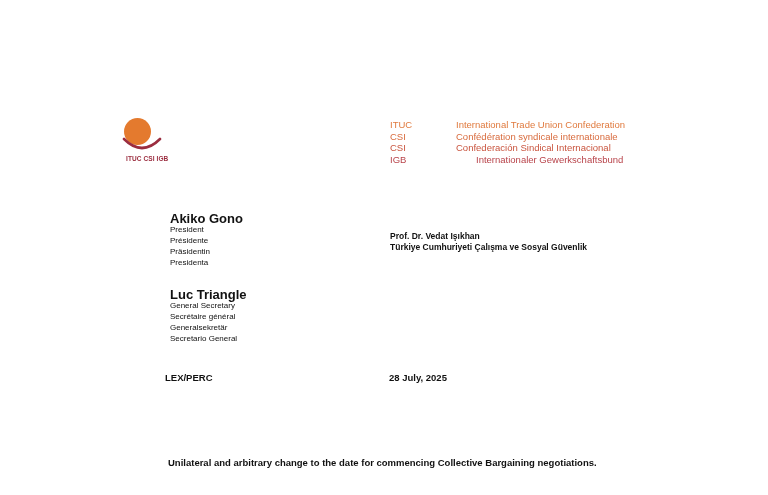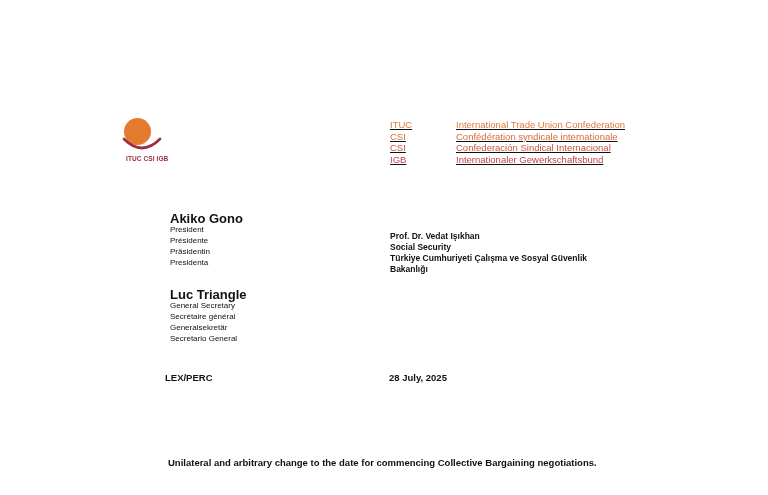--- a/index.html
+++ b/index.html
@@ -50,28 +50,27 @@
       letter-spacing: 0.1px;
       white-space: nowrap;
     }
 
     
     .orgs {
       left: 390px;
       top: 119px;
       font-size: 9.5px;
       line-height: 11.6px;
-      text-decoration: underline;
     }
     .org-row { display: flex; white-space: nowrap; }
     .org-abbr { width: 66px; }
     .org-row.r0 { color: #e07a3e; }
     .org-row.r1 { color: #d86a3c; }
     .org-row.r2 { color: #c9543e; }
-    .org-row.r3 { color: #b8434a; }
+    .org-row.r3 { color: #b8434a; gap: 20px; }
 
     
     .officers {
       left: 170px;
       top: 213px;
       font-size: 8px;
       line-height: 11px;
     }
     .officer-name {
       font-weight: bold;
@@ -153,22 +152,20 @@
     <div class="officer-name">Luc Triangle</div>
     <div>General Secretary</div>
     <div>Secrétaire général</div>
     <div>Generalsekretär</div>
     <div>Secretario General</div>
   </div>
 </div>
 
 <div class="abs recipient">
   <div>Prof. Dr. Vedat Işıkhan</div>
-  <div>Social Security</div>
   <div>Türkiye Cumhuriyeti Çalışma ve Sosyal Güvenlik</div>
-  <div>Bakanlığı</div>
   <div class="gap"></div>
 </div>
 
 <div class="abs ref">LEX/PERC</div>
 <div class="abs date">28 July, 2025</div>
 
 <div class="abs subject">Unilateral and arbitrary change to the date for commencing Collective Bargaining negotiations.</div>
 
 </body></html>

